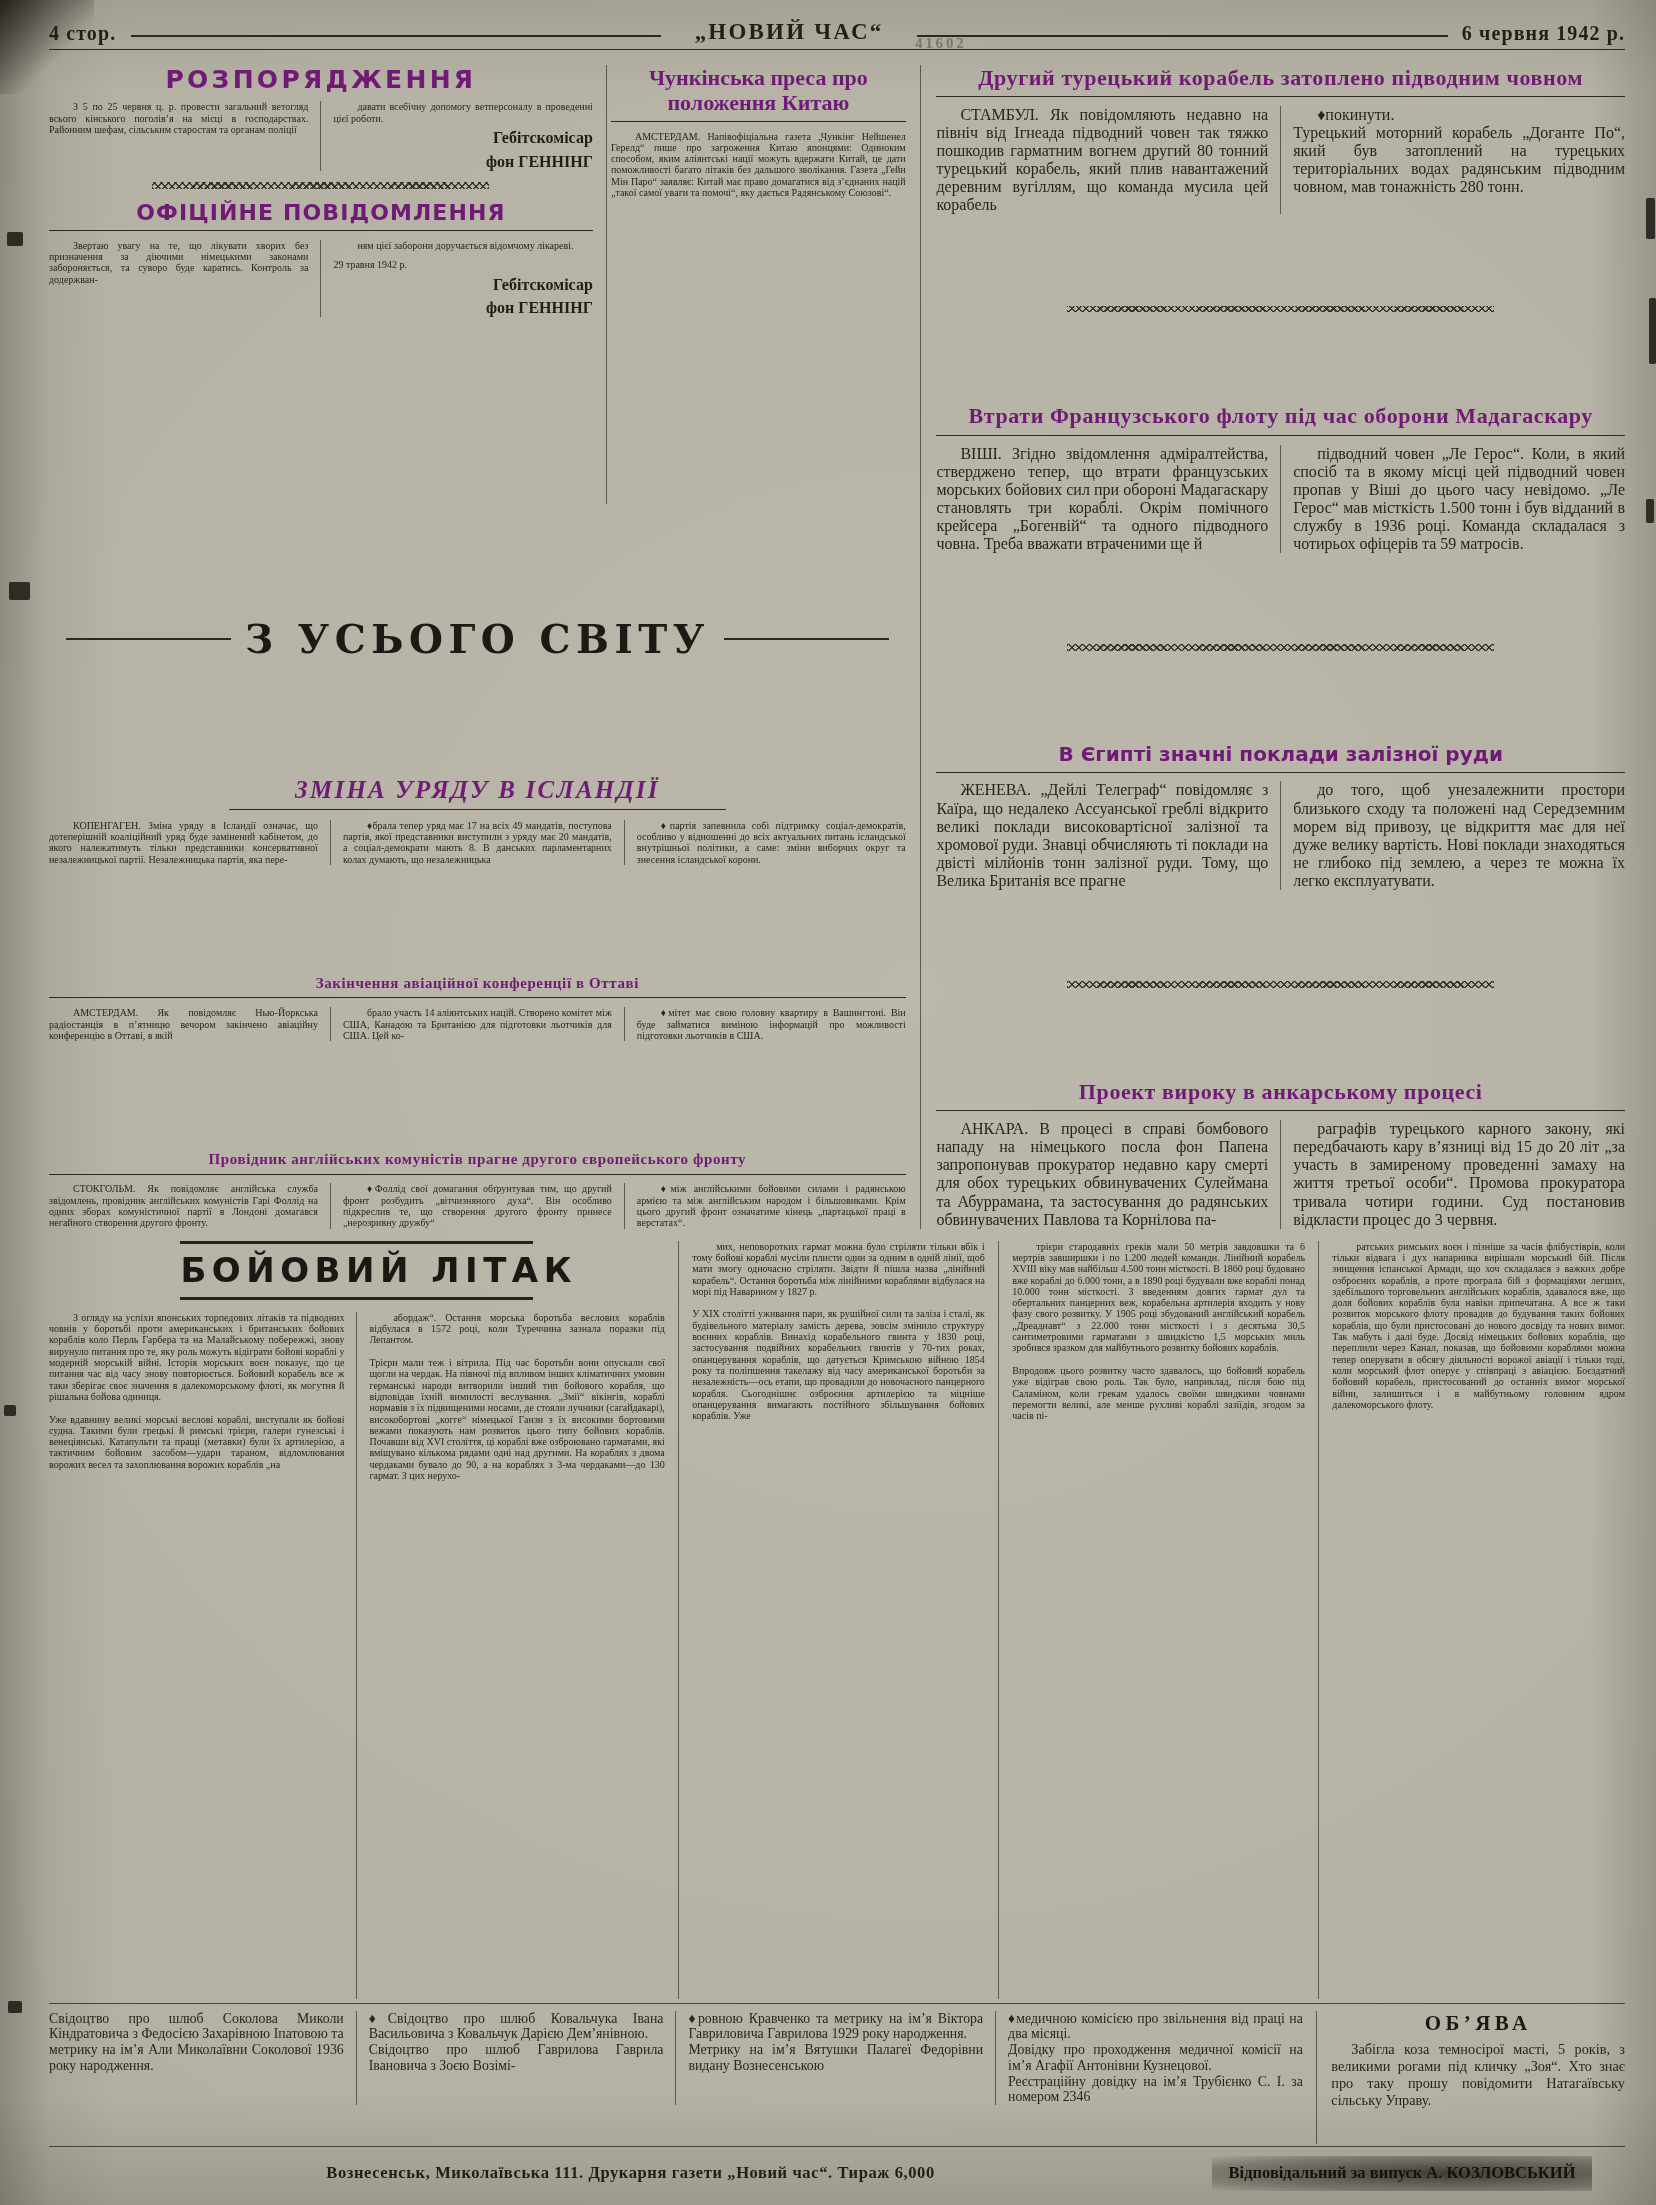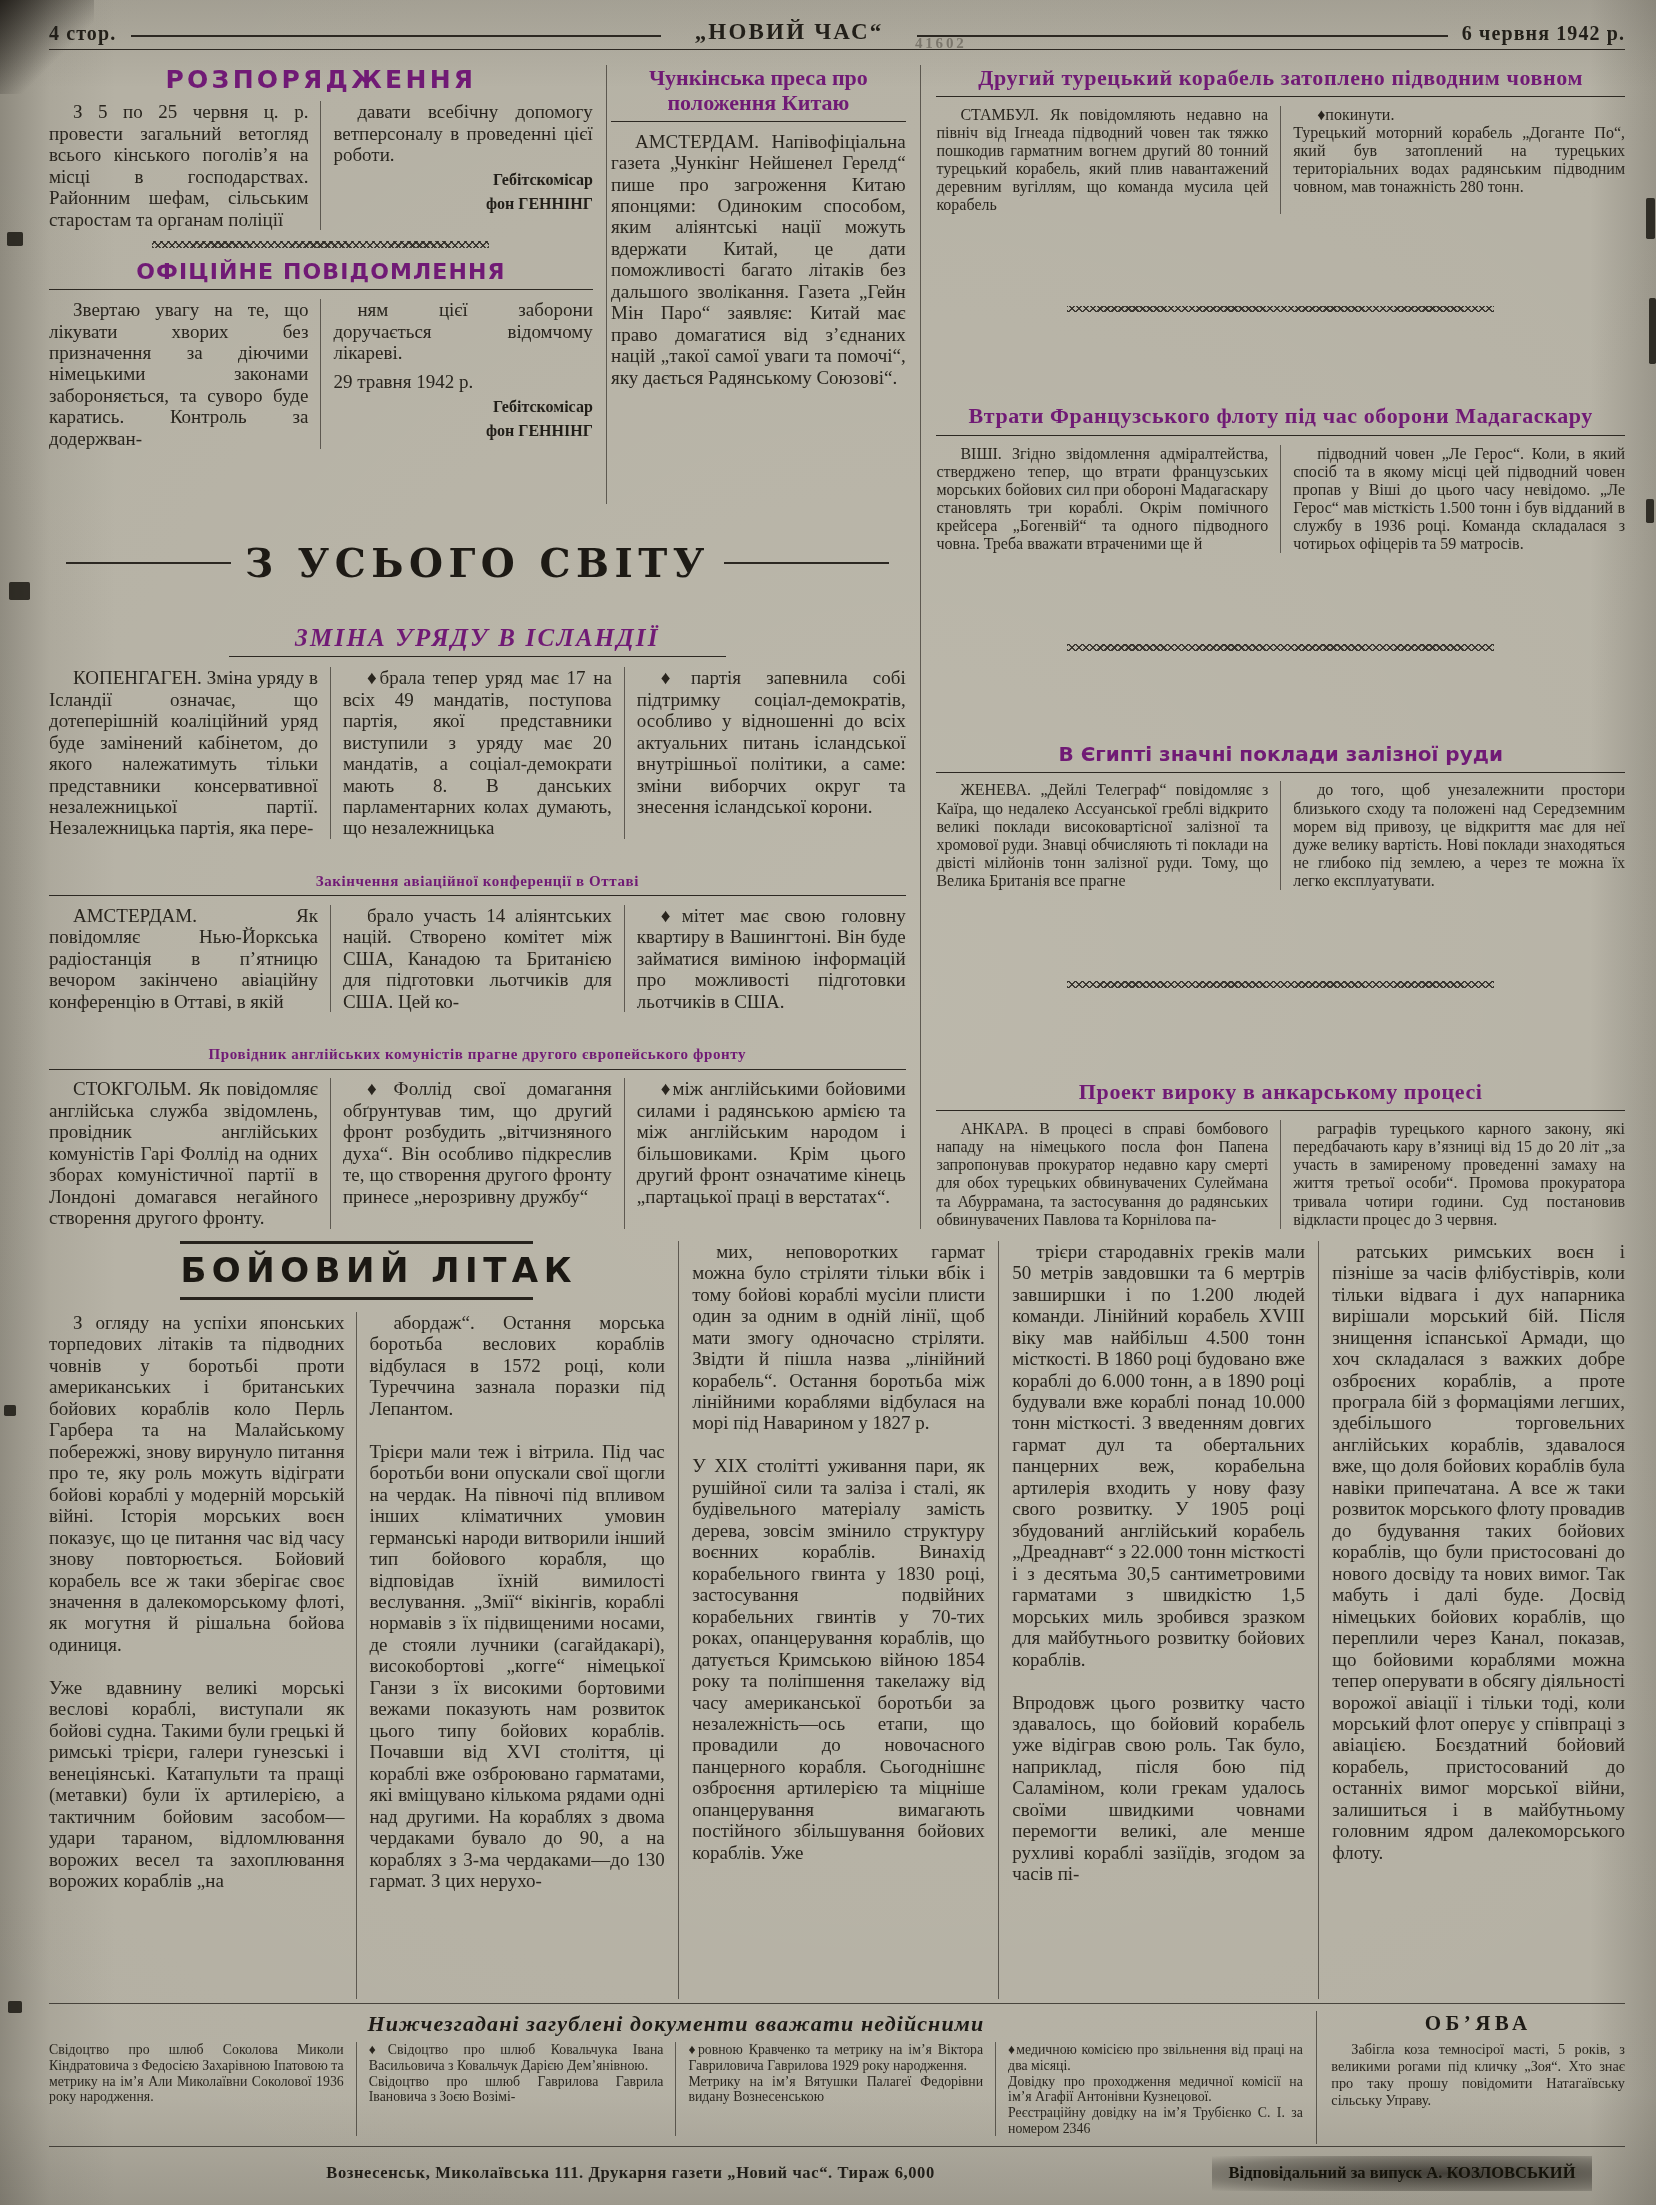--- a/index.html
+++ b/index.html
@@ -42,21 +42,21 @@
 
   
   .masthead-wrap { border-bottom:1.7px solid #2c2822; padding-bottom:4.4px; margin-bottom:14.3px; }
   .masthead { display:flex; align-items:flex-end; font-weight:bold; }
   .mast-side { font-size:20px; letter-spacing:1.1px; white-space:nowrap; color:#221f19; }
   .mast-center { font-size:23px; letter-spacing:2.2px; padding:0 19px; white-space:nowrap; color:#221f19; }
   .mast-rule { flex:1; height:0; border-bottom:2.2px solid #2c2822; margin:0 14.3px 7.7px; }
 
   
   .bt {
-    font-size:19px; line-height:1.13; text-align:justify;
+    font-size:10px; line-height:1.13; text-align:justify;
     white-space:pre-line; text-indent:24px; color:#29251e;
   }
   .cols { display:flex; align-items:stretch; }
   .cols > .col { flex:1 1 0; min-width:0; padding:0 12px; overflow:hidden; }
   .cols > .col:first-child { padding-left:0; }
   .cols > .col:last-child { padding-right:0; }
   .cols > .col + .col { border-left:1.1px solid rgba(44,40,34,.65); }
 
   .hl { text-align:center; font-weight:bold; color:#701a75; }
   .hl-serif { font-family:"Liberation Serif",serif; }
@@ -310,21 +310,20 @@
 
 У XIX столітті уживання пари, як рушійної сили та заліза і сталі, як будівельного матеріалу замість дерева, зовсім змінило структуру воєнних кораблів. Винахід корабельного гвинта у 1830 році, застосування подвійних корабельних гвинтів у 70-тих роках, опанцерування кораблів, що датується Кримською війною 1854 року та поліпшення такелажу від часу американської боротьби за незалежність—ось етапи, що провадили до новочасного панцерного корабля. Сьогоднішнє озброєння артилерією та міцніше опанцерування вимагають постійного збільшування бойових кораблів. Уже</div>
     <div class="bs-col bt">трієри стародавніх греків мали 50 метрів завдовшки та 6 мертрів завширшки і по 1.200 людей команди. Лінійний корабель XVIII віку мав найбільш 4.500 тонн місткості. В 1860 році будовано вже кораблі до 6.000 тонн, а в 1890 році будували вже кораблі понад 10.000 тонн місткості. З введенням довгих гармат дул та обертальних панцерних веж, корабельна артилерія входить у нову фазу свого розвитку. У 1905 році збудований англійський корабель „Дреаднавт“ з 22.000 тонн місткості і з десятьма 30,5 сантиметровими гарматами з швидкістю 1,5 морських миль зробився зразком для майбутнього розвитку бойових кораблів.
 
 Впродовж цього розвитку часто здавалось, що бойовий корабель уже відіграв свою роль. Так було, наприклад, після бою під Саламіном, коли грекам удалось своїми швидкими човнами перемогти великі, але менше рухливі кораблі зазіїдів, згодом за часів пі-</div>
     <div class="bs-col bt">ратських римських воєн і пізніше за часів флібустіврів, коли тільки відвага і дух напарника вирішали морський бій. Після знищення іспанської Армади, що хоч складалася з важких добре озброєних кораблів, а проте програла бій з формаціями легших, здебільшого торговельних англійських кораблів, здавалося вже, що доля бойових кораблів була навіки припечатана. А все ж таки розвиток морського флоту провадив до будування таких бойових кораблів, що були пристосовані до нового досвіду та нових вимог. Так мабуть і далі буде. Досвід німецьких бойових кораблів, що переплили через Канал, показав, що бойовими кораблями можна тепер оперувати в обсягу діяльності ворожої авіації і тільки тоді, коли морський флот оперує у співпраці з авіацією. Боєздатний бойовий корабель, пристосований до останніх вимог морської війни, залишиться і в майбутньому головним ядром далекоморського флоту.</div>
   </section>
 
   <section class="notices">
     <div class="lost-docs">
-      <h3 class="lost-title">Нижчезгадані загублені документи вважати недійсними</h3>
       <div class="cols lost-cols">
         <div class="col">
             <div class="bt">Свідоцтво про шлюб Соколова Миколи Кіндратовича з Федосією Захарівною Іпатовою та метрику на ім’я Али Миколаївни Соколової 1936 року народження.</div>
           </div>
         <div class="col">
             <div class="bt">♦Свідоцтво про шлюб Ковальчука Івана Васильовича з Ковальчук Дарією Дем’янівною.
 Свідоцтво про шлюб Гаврилова Гаврила Івановича з Зоєю Возімі-</div>
           </div>
         <div class="col">
             <div class="bt">♦ровною Кравченко та метрику на ім’я Віктора Гавриловича Гаврилова 1929 року народження.

